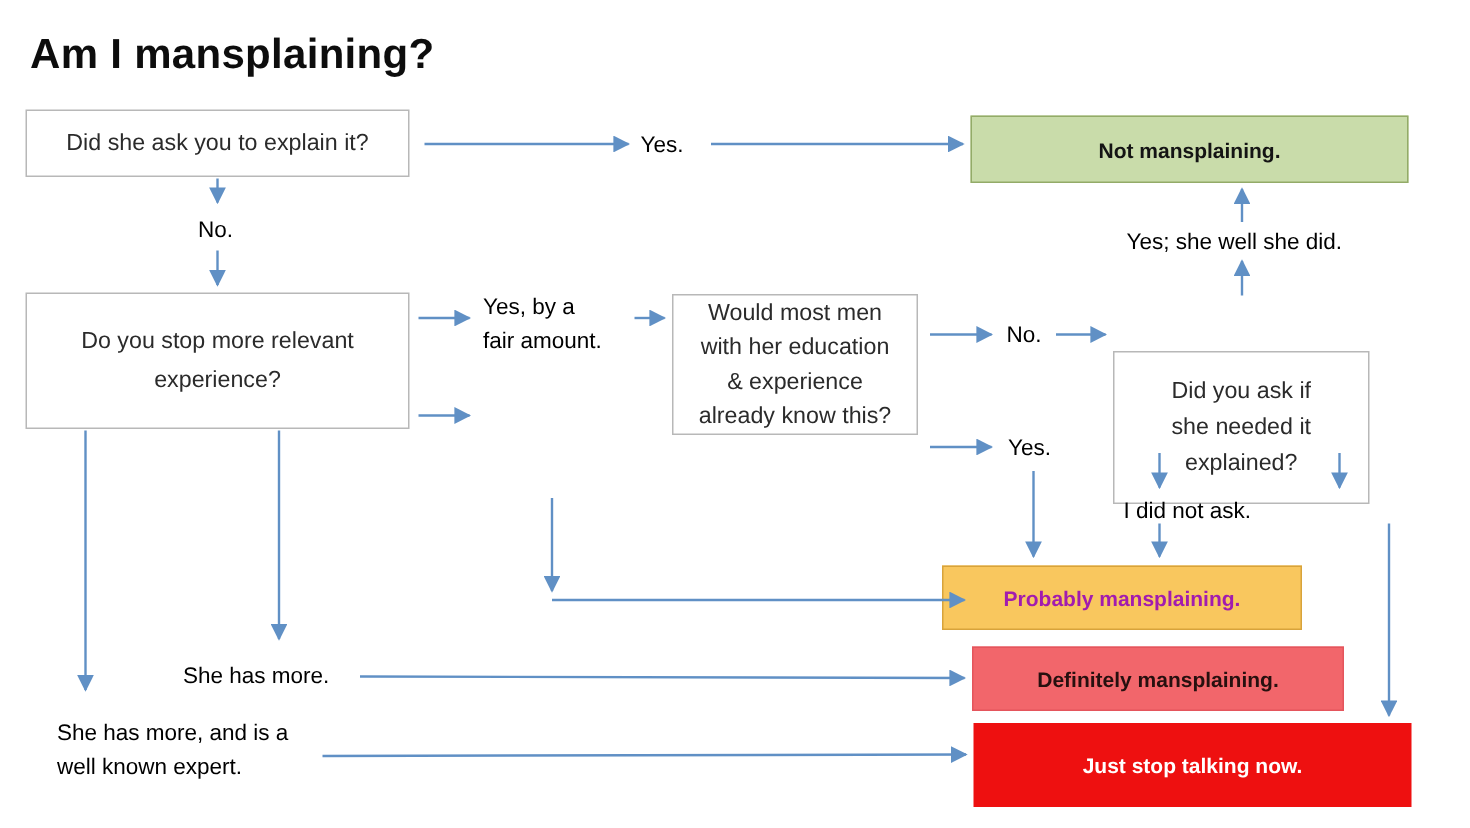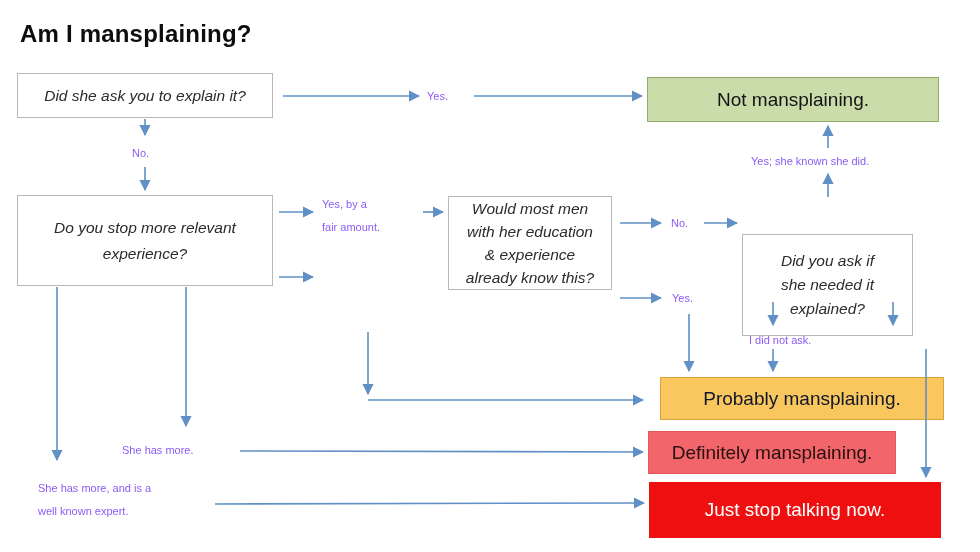--- a/index.html
+++ b/index.html
@@ -18,59 +18,58 @@
   .canvas{
     position:relative;
     width:980px;height:552px;
     background:#ffffff;
     font-family:"Liberation Sans", sans-serif;
     color:var(--text);
     overflow:hidden;
   }
   .page-title{
     position:absolute;left:20px;top:20px;
-    font-size:24px;font-weight:700;color:#0d0d0d;
+    font-size:28px;font-weight:700;color:#0d0d0d;
     letter-spacing:0.2px;
   }
   .node{
     position:absolute;
     background:#ffffff;
     border:1px solid var(--box-border);
     display:flex;align-items:center;justify-content:center;
     text-align:center;
     font-size:15.5px;line-height:23px;
     white-space:pre-line;
     color:var(--text);
     box-sizing:border-box;
-    font-style:italic;
   }
   .node.q1{left:17px;top:73px;width:256px;height:45px;}
   .node.q2{left:17px;top:195px;width:256px;height:91px;line-height:26px;}
   .node.q3{left:448px;top:196px;width:164px;height:94px;}
   .node.q4{left:742px;top:198px;width:171px;height:102px;line-height:24px;margin-top:36px;}
   .outcome{
     position:absolute;
     display:flex;align-items:center;justify-content:center;
     text-align:center;
-    font-size:19px;font-weight:400;
+    font-size:14px;font-weight:700;
     box-sizing:border-box;
   }
   .outcome.green{left:647px;top:77px;width:292px;height:45px;
     background:var(--green-fill);border:1px solid var(--green-border);color:#141414;}
-  .outcome.orange{left:660px;top:377px;width:284px;height:43px;
-    background:var(--orange-fill);border:1px solid var(--orange-border);color:#0f172a;}
+  .outcome.orange{left:628px;top:377px;width:240px;height:43px;
+    background:var(--orange-fill);border:1px solid var(--orange-border);color:#a21caf;}
   .outcome.pink{left:648px;top:431px;width:248px;height:43px;
     background:var(--pink-fill);border:1px solid var(--pink-border);color:#27100f;}
   .outcome.red{left:649px;top:482px;width:292px;height:56px;
     background:var(--red-fill);border:none;color:#ffffff;}
   .lbl{
     position:absolute;
-    font-size:11px;line-height:23px;
+    font-size:15px;line-height:23px;
     white-space:pre-line;
-    color:#8b5cf6;
+    color:#000000;
   }
   .lbl.yes-top{left:427px;top:85px;}
   .lbl.no-top{left:132px;top:142px;}
   .lbl.yes-fair{left:322px;top:193px;}
   .lbl.about-same{left:322px;top:255px;}
   .lbl.no-mid{left:671px;top:212px;}
   .lbl.yes-mid{left:672px;top:287px;}
   .lbl.she-did{left:751px;top:150px;}
   .lbl.not-ask{left:749px;top:329px;}
   .lbl.said-no{left:842px;top:329px;}
@@ -105,21 +104,21 @@
   <div class="outcome orange">Probably mansplaining.</div>
   <div class="outcome pink">Definitely mansplaining.</div>
   <div class="outcome red">Just stop talking now.</div>
 
   <div class="lbl yes-top">Yes.</div>
   <div class="lbl no-top">No.</div>
   <div class="lbl yes-fair">Yes, by a
 fair amount.</div>
   <div class="lbl no-mid">No.</div>
   <div class="lbl yes-mid">Yes.</div>
-  <div class="lbl she-did">Yes; she known she did.</div>
+  <div class="lbl she-did">Yes; she well she did.</div>
   <div class="lbl not-ask">I did not ask.</div>
   <div class="lbl has-more-expert">She has more, and is a
 well known expert.</div>
   <div class="lbl has-more">She has more.</div>
 
   <svg class="connectors" width="980" height="552" viewBox="0 0 980 552">
     <defs>
       <marker id="ah" viewBox="0 0 10 10" refX="9" refY="5" markerWidth="7" markerHeight="7" orient="auto-start-reverse">
         <path d="M 0 0 L 10 5 L 0 10 z"></path>
       </marker>

